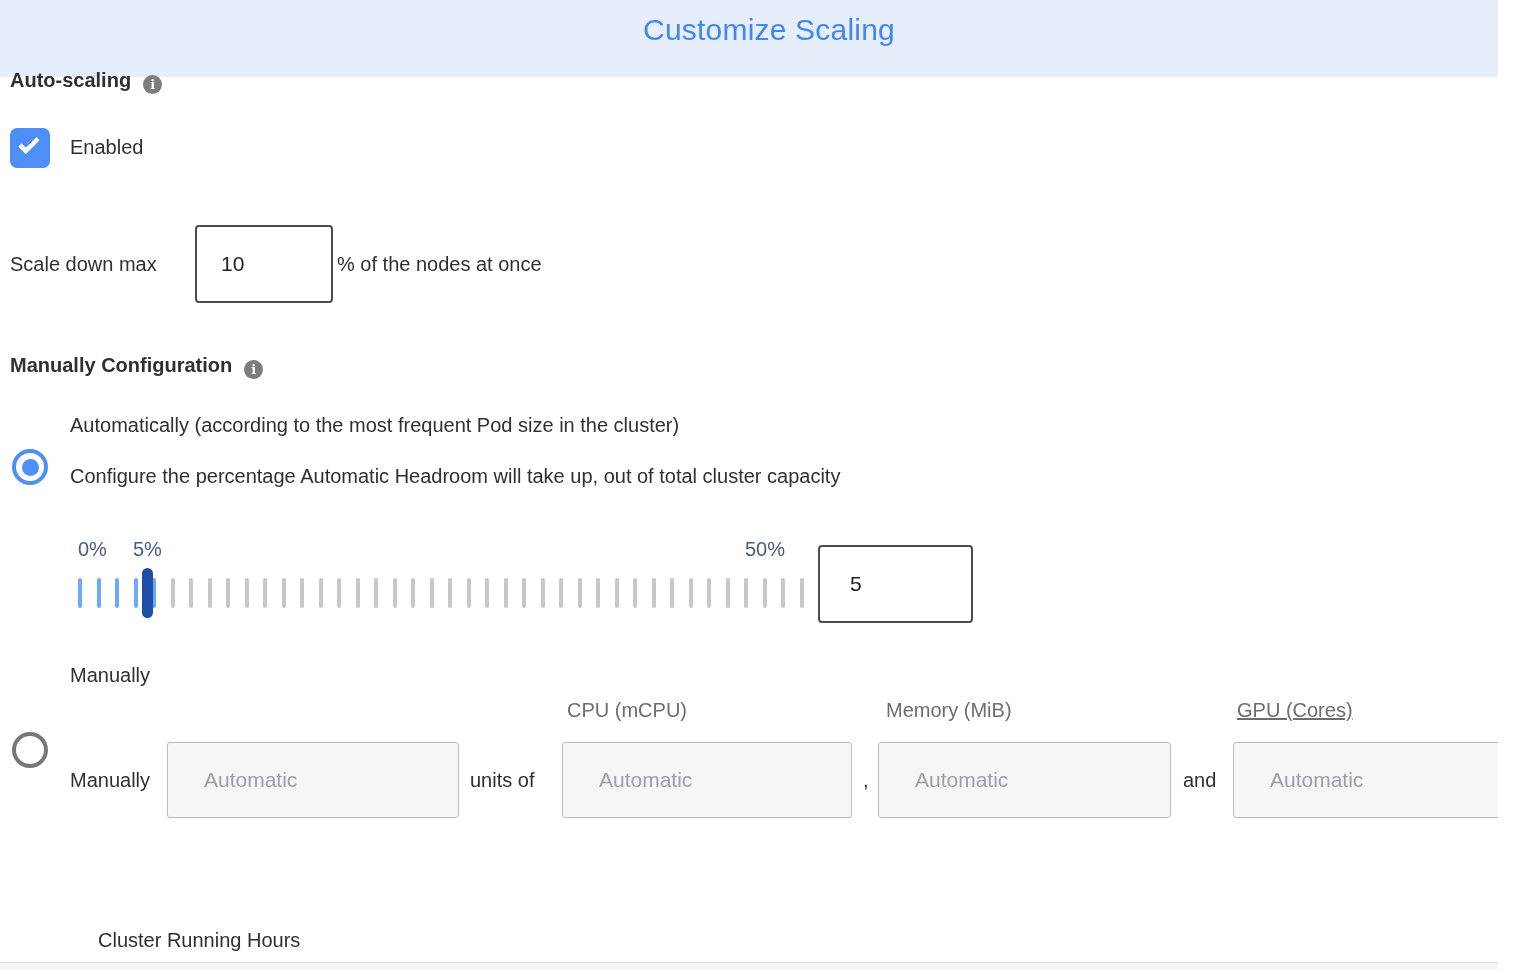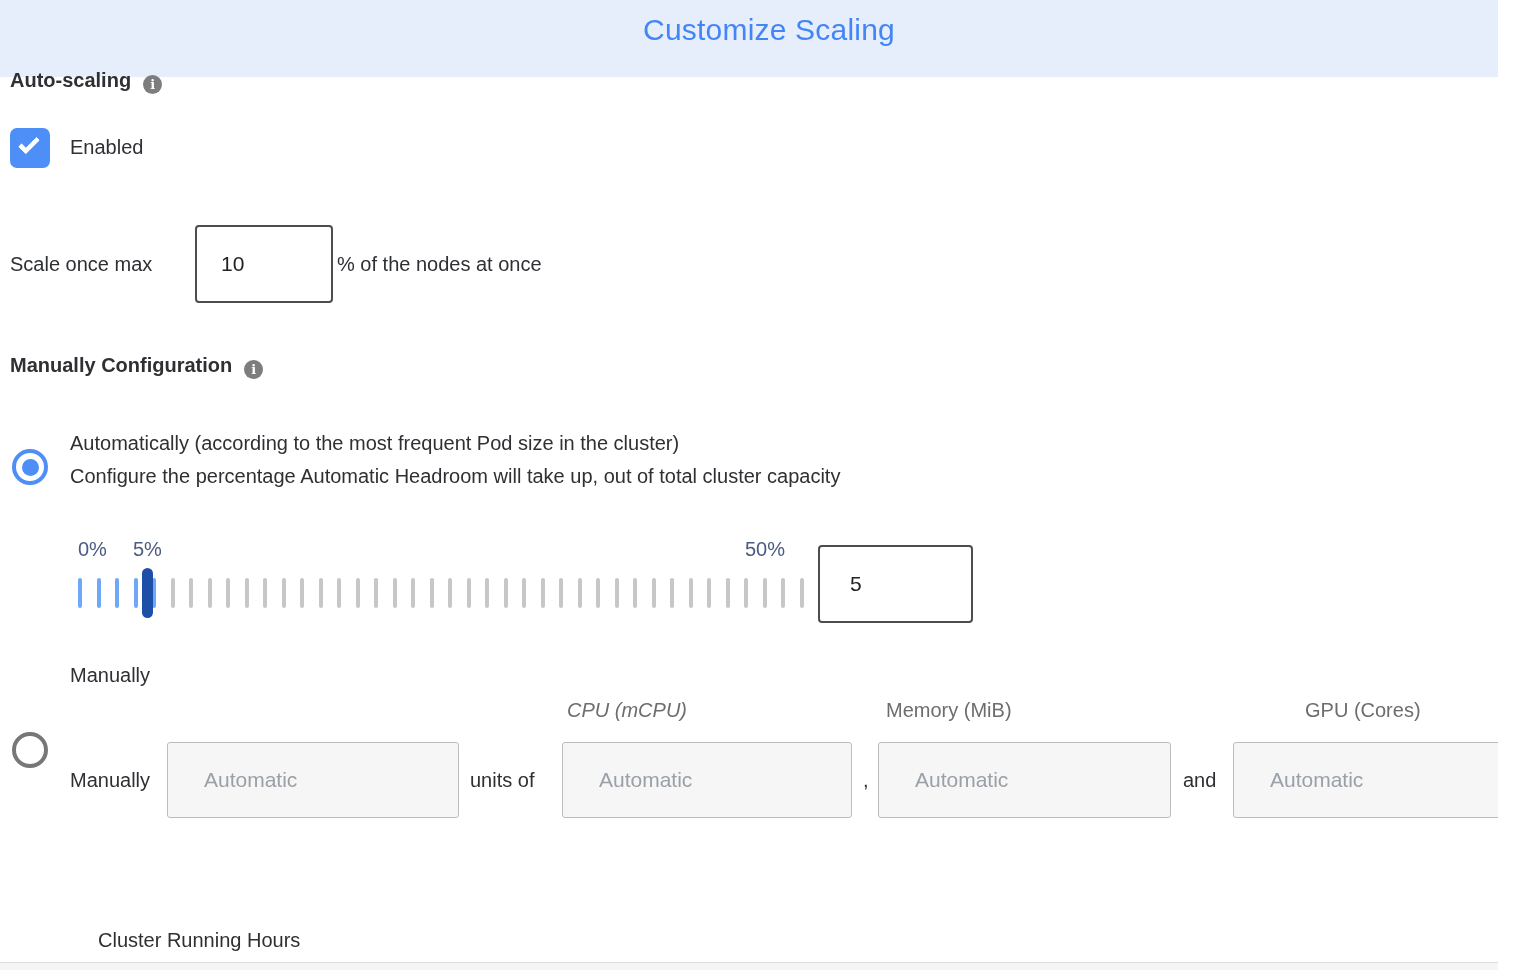--- a/index.html
+++ b/index.html
@@ -80,30 +80,30 @@
 
   <div class="abs" style="left:10px;top:69px;">
     <span class="lbl bold">Auto-scaling</span><span class="info-icon">i</span>
   </div>
 
   <div class="checkbox abs" style="left:10px;top:128px;">
     <span class="check"></span>
   </div>
   <div class="abs lbl" style="left:70px;top:136px;">Enabled</div>
 
-  <div class="abs lbl" style="left:10px;top:253px;">Scale once max</div>
+  <div class="abs lbl" style="left:10px;top:253px;">Scale down max</div>
   <input class="num-input abs" style="left: 195px; top: 225px; width: 138px; height: 78px;" type="text" value="10">
   <div class="abs lbl" style="left:337px;top:253px;">% of the nodes at once</div>
 
   <div class="abs" style="left:10px;top:354px;">
     <span class="lbl bold">Manually Configuration</span><span class="info-icon">i</span>
   </div>
 
   <div class="radio selected abs" style="left:12px;top:409px;"></div>
-  <div class="abs lbl" style="left:70px;top:432px;">Automatically (according to the most frequent Pod size in the cluster)</div>
+  <div class="abs lbl" style="left:70px;top:414px;">Automatically (according to the most frequent Pod size in the cluster)</div>
   <div class="abs lbl" style="left:70px;top:465px;">Configure the percentage Automatic Headroom will take up, out of total cluster capacity</div>
 
   <div class="abs slider-label" style="left:78px;top:538px;">0%</div>
   <div class="abs slider-label" style="left:133px;top:538px;">5%</div>
   <div class="abs slider-label" style="left:745px;top:538px;">50%</div>
 
   <div class="abs" style="left:78px;top:578px;width:740px;height:30px;">
     <div class="tick-row" id="tick-row">
         <span class="tick blue"></span>
         <span class="tick blue"></span>
@@ -147,23 +147,23 @@
         <span class="tick"></span>
       </div>
     <div class="slider-handle" id="slider-handle" style="top: -10px; left: 63.6px;"></div>
   </div>
 
   <input class="num-input abs" style="left: 818px; top: 545px; width: 155px; height: 78px; padding-left: 30px;" type="text" value="5">
 
   <div class="radio unselected abs" style="left:12px;top:656px;"></div>
   <div class="abs lbl" style="left:70px;top:664px;">Manually</div>
 
-  <div class="abs col-header" style="left:567px;top:699px;font-style:italic;">CPU (mCPU)</div>
+  <div class="abs col-header" style="left:567px;top:699px;">CPU (mCPU)</div>
   <div class="abs col-header" style="left:886px;top:699px;">Memory (MiB)</div>
-  <div class="abs col-header" style="left:1305px;top:699px;">GPU (Cores)</div>
+  <div class="abs col-header" style="left:1237px;top:699px;text-decoration:underline;">GPU (Cores)</div>
 
   <div class="abs lbl" style="left:70px;top:769px;">Manually</div>
   <input class="auto-input abs" style="left: 167px; top: 742px; width: 292px;" type="text" placeholder="Automatic">
   <div class="abs lbl" style="left:470px;top:769px;">units of</div>
   <input class="auto-input abs" style="left: 562px; top: 742px; width: 290px;" type="text" placeholder="Automatic">
   <div class="abs lbl" style="left:863px;top:769px;">,</div>
   <input class="auto-input abs" style="left: 878px; top: 742px; width: 293px;" type="text" placeholder="Automatic">
   <div class="abs lbl" style="left:1183px;top:769px;">and</div>
   <input class="auto-input abs" style="left: 1233px; top: 742px; width: 289px;" type="text" placeholder="Automatic">
 

